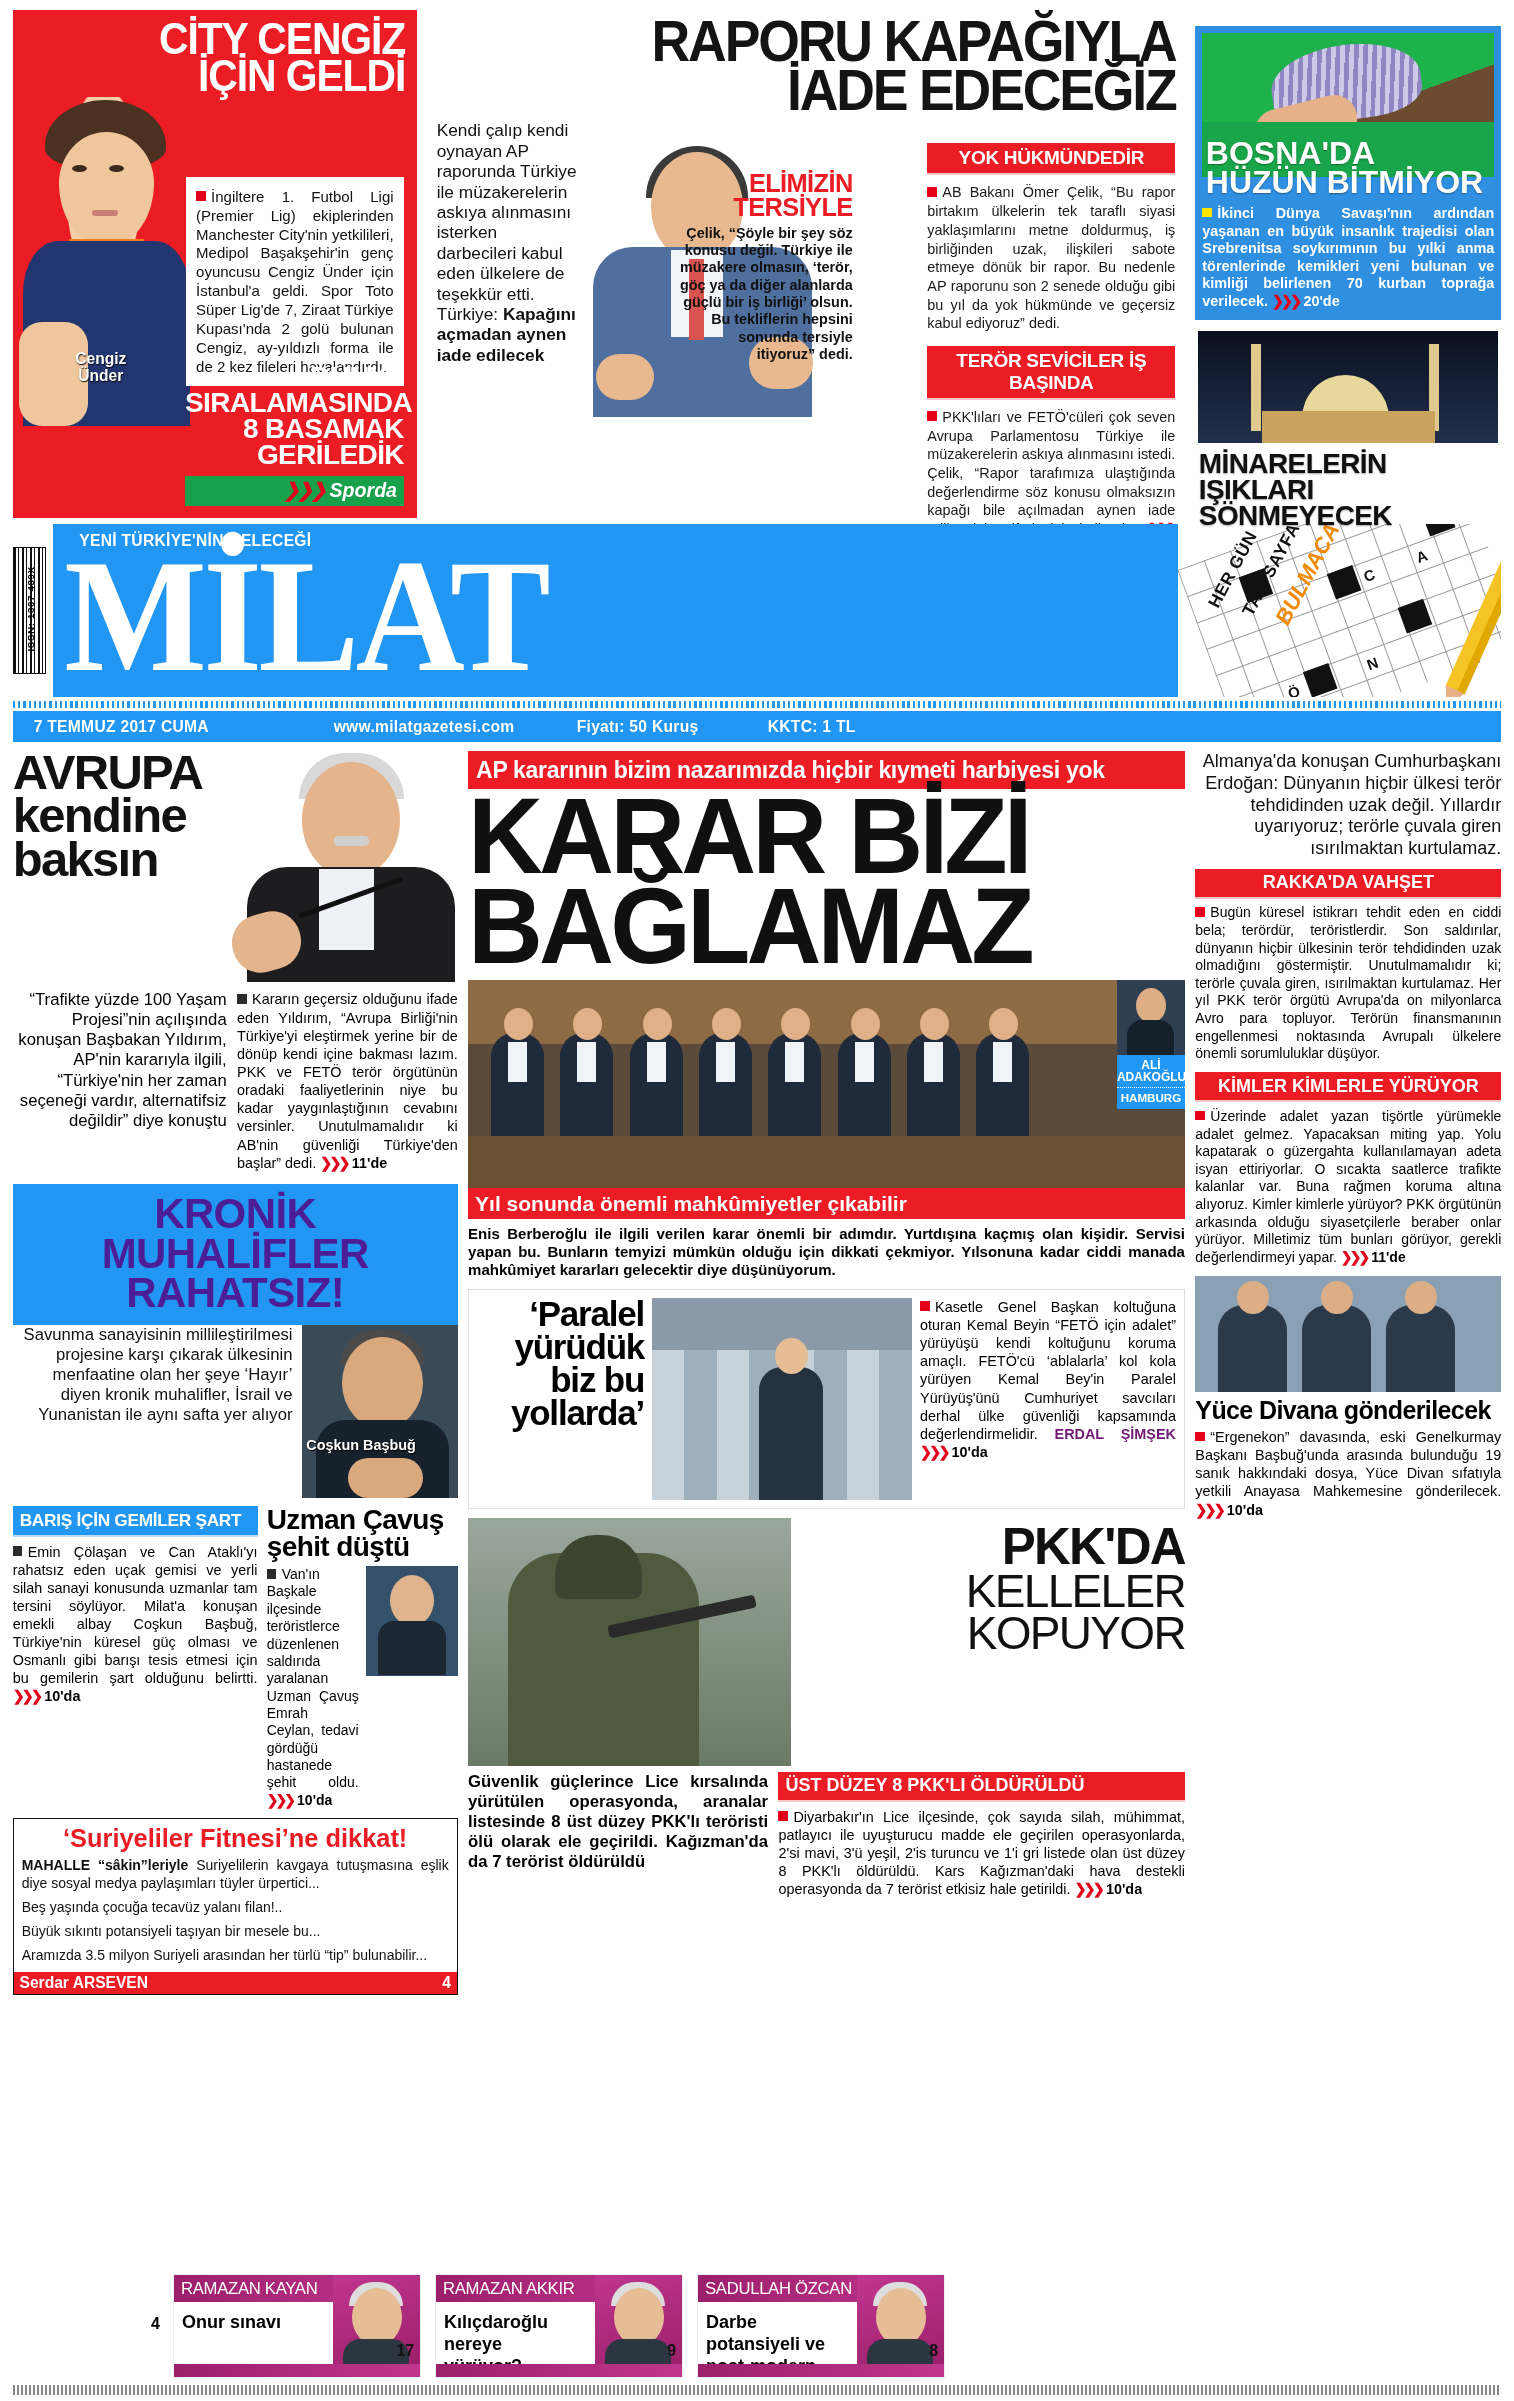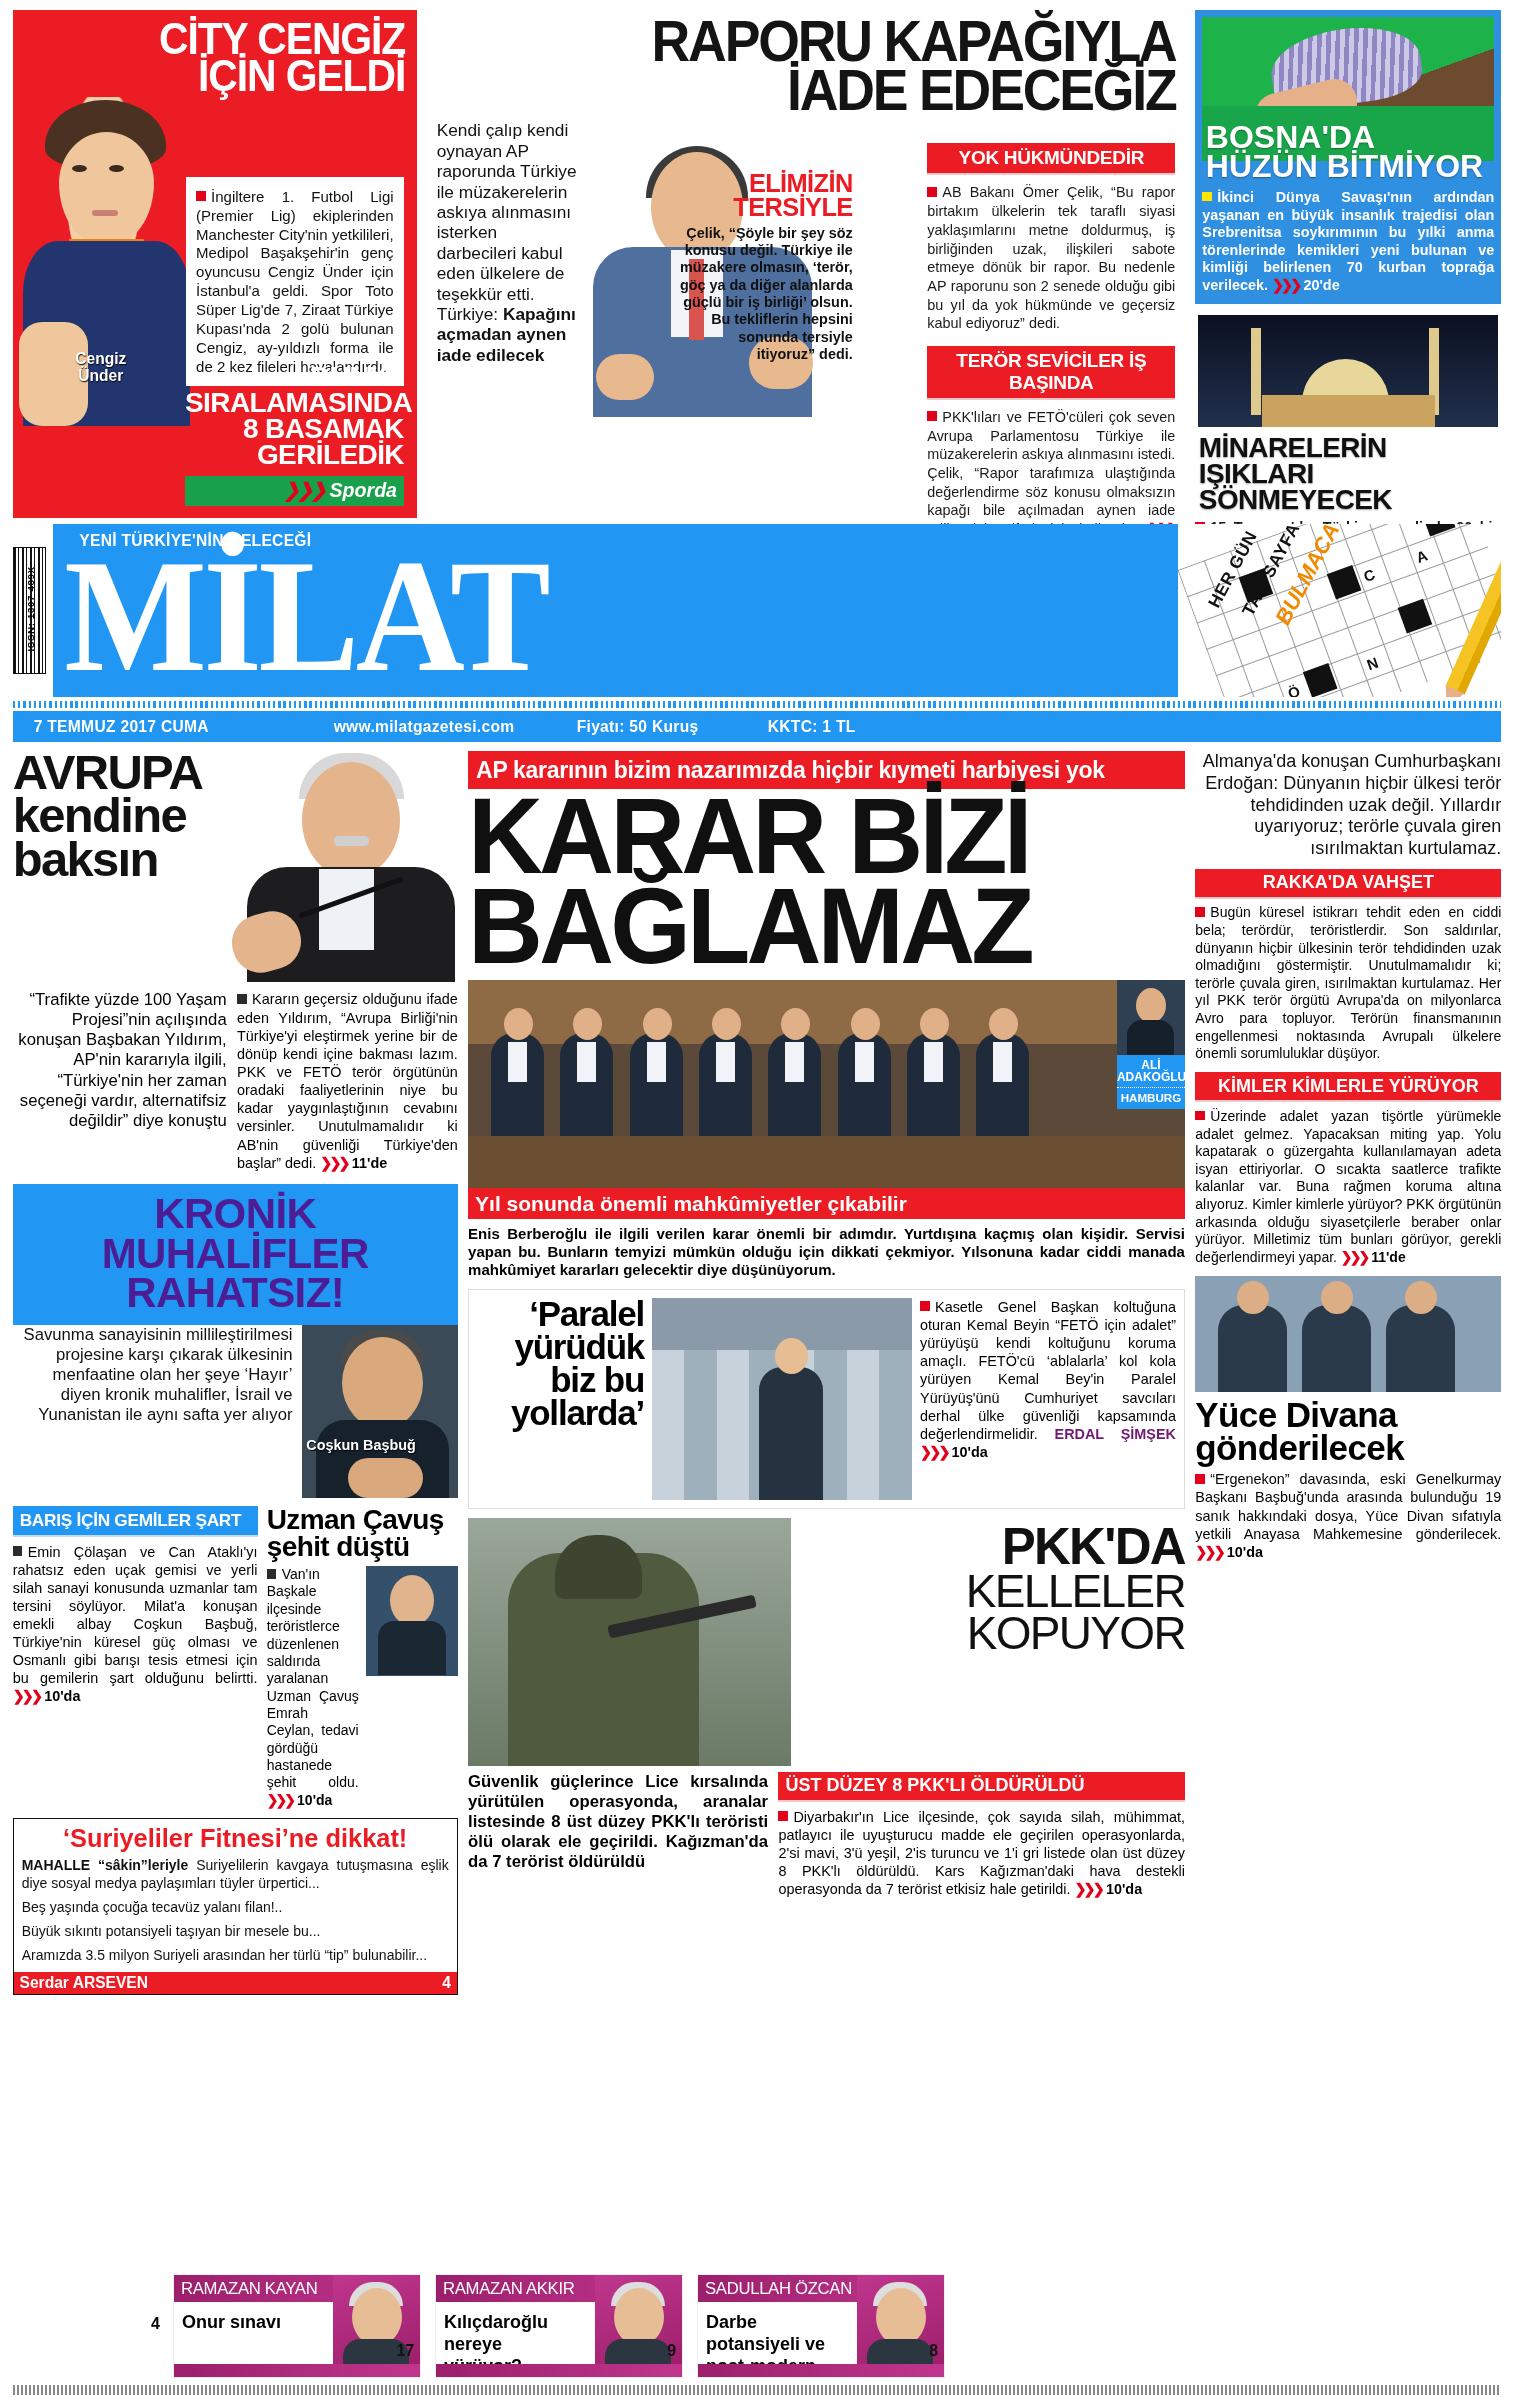--- a/index.html
+++ b/index.html
@@ -111,21 +111,21 @@
   .side-col { position:absolute; right:0; top:133px; width:248px; }
   .tagbar {
     background:#ec1c24; color:#fff; font-weight:bold; font-size:19px;
     text-align:center; padding:4px 0; letter-spacing:-0.3px;
     border-bottom:2.9px solid #f7c6c8;
   }
   .side-col p.tx { font-size:14.4px; line-height:1.3; text-align:justify; margin:8px 0 12.7px 0; color:#1a1a1a;}
 
   
   .bosna { width:306px; position:relative; }
-  .bosna .card { background:#2f8fe0; padding:7px 7px 9.2px 7px; }
+  .bosna .card { background:#2f8fe0; padding:7px 7px 9.2px 7px;margin-top:16px; }
   .bosna .pic {
     height:144px; background:linear-gradient(160deg,#1eb24a 0 55%, #6c4b2e 55% 100%);
     position:relative; overflow:hidden;
   }
   .bosna .pic .scarf{position:absolute;left:69px;top:11.6px;width:150px;height:75px;background:repeating-linear-gradient(100deg,#cfc9e8 0 4.6px,#8f86c4 4.6px 9.2px);border-radius:60% 60% 40% 40%;transform:rotate(-8deg);}
   .bosna .pic .hand{position:absolute;left:52px;top:69px;width:104px;height:46px;background:#e6b089;border-radius:23px;transform:rotate(-14deg);}
   .bosna .pic .coffin{position:absolute;left:0;bottom:0;width:100%;height:55px;background:#19a64a;}
   .bosna .hl { color:#fff; font-weight:bold; font-size:32px; line-height:0.9; margin-top:-38px; position:relative; z-index:2; padding-left:3.5px; text-shadow:0 1.2px 1.7px rgba(0,0,0,.35);}
   .bosna .tx { color:#fff; font-weight:bold; font-size:14.4px; line-height:1.22; text-align:justify; margin-top:8px;}
   .minare { margin-top:8px; }
@@ -318,21 +318,21 @@
   .erdogan-tx { font-size:18px; line-height:1.2; text-align:right; color:#111; }
   .rakka { margin-top:9.2px; }
   .rakka .bar, .kimler .bar { background:#ec1c24; color:#fff; font-weight:bold; font-size:18px; text-align:center; padding:3.5px 0; border-bottom:2.3px solid #f7c6c8;}
   .rakka p, .kimler p { font-size:14px; line-height:1.26; text-align:justify; margin-top:5.8px;}
   .kimler { margin-top:9.2px; }
   .yuce { margin-top:9.2px; }
   .yuce .pic { height:116px; background:#8aa0b4; position:relative; overflow:hidden;}
   .yuce .pic .m1,.yuce .pic .m2,.yuce .pic .m3{position:absolute;bottom:0;width:69px;height:87px;background:#2b3a4a;border-radius:25.4px 25.4px 0 0;}
   .yuce .pic .m1{left:23px;} .yuce .pic .m2{left:107px;} .yuce .pic .m3{left:191px;}
   .yuce .pic .h{position:absolute;top:-24px;left:18.5px;width:32px;height:33px;background:#dcae85;border-radius:50%;}
-  .yuce .hl { font-weight:bold; font-size:35px; line-height:0.94; letter-spacing:-0.6px; margin-top:7px;}
+  .yuce .hl { font-weight:bold; font-size:25px; line-height:0.94; letter-spacing:-0.6px; margin-top:7px;}
   .yuce p { font-size:14.4px; line-height:1.26; text-align:justify; margin-top:5.8px;}
 
   
   .colstrip { position:absolute; left:173px; right:12.7px; bottom:23px; display:flex; gap:14px; }
   .colcard { width:248px; background:#fff; border:1.2px solid #eee; position:relative; overflow:hidden; height:104px;}
   .colcard .namebar {
     background:linear-gradient(90deg,#9c1f6b,#c0368e);
     color:#fff; font-weight:normal; font-size:16.7px; padding:3.5px 7px; letter-spacing:-0.3px;
   }
   .colcard .title { font-weight:bold; font-size:18px; line-height:1.2; padding:10.4px 8px 0 8px; width:156px;}

